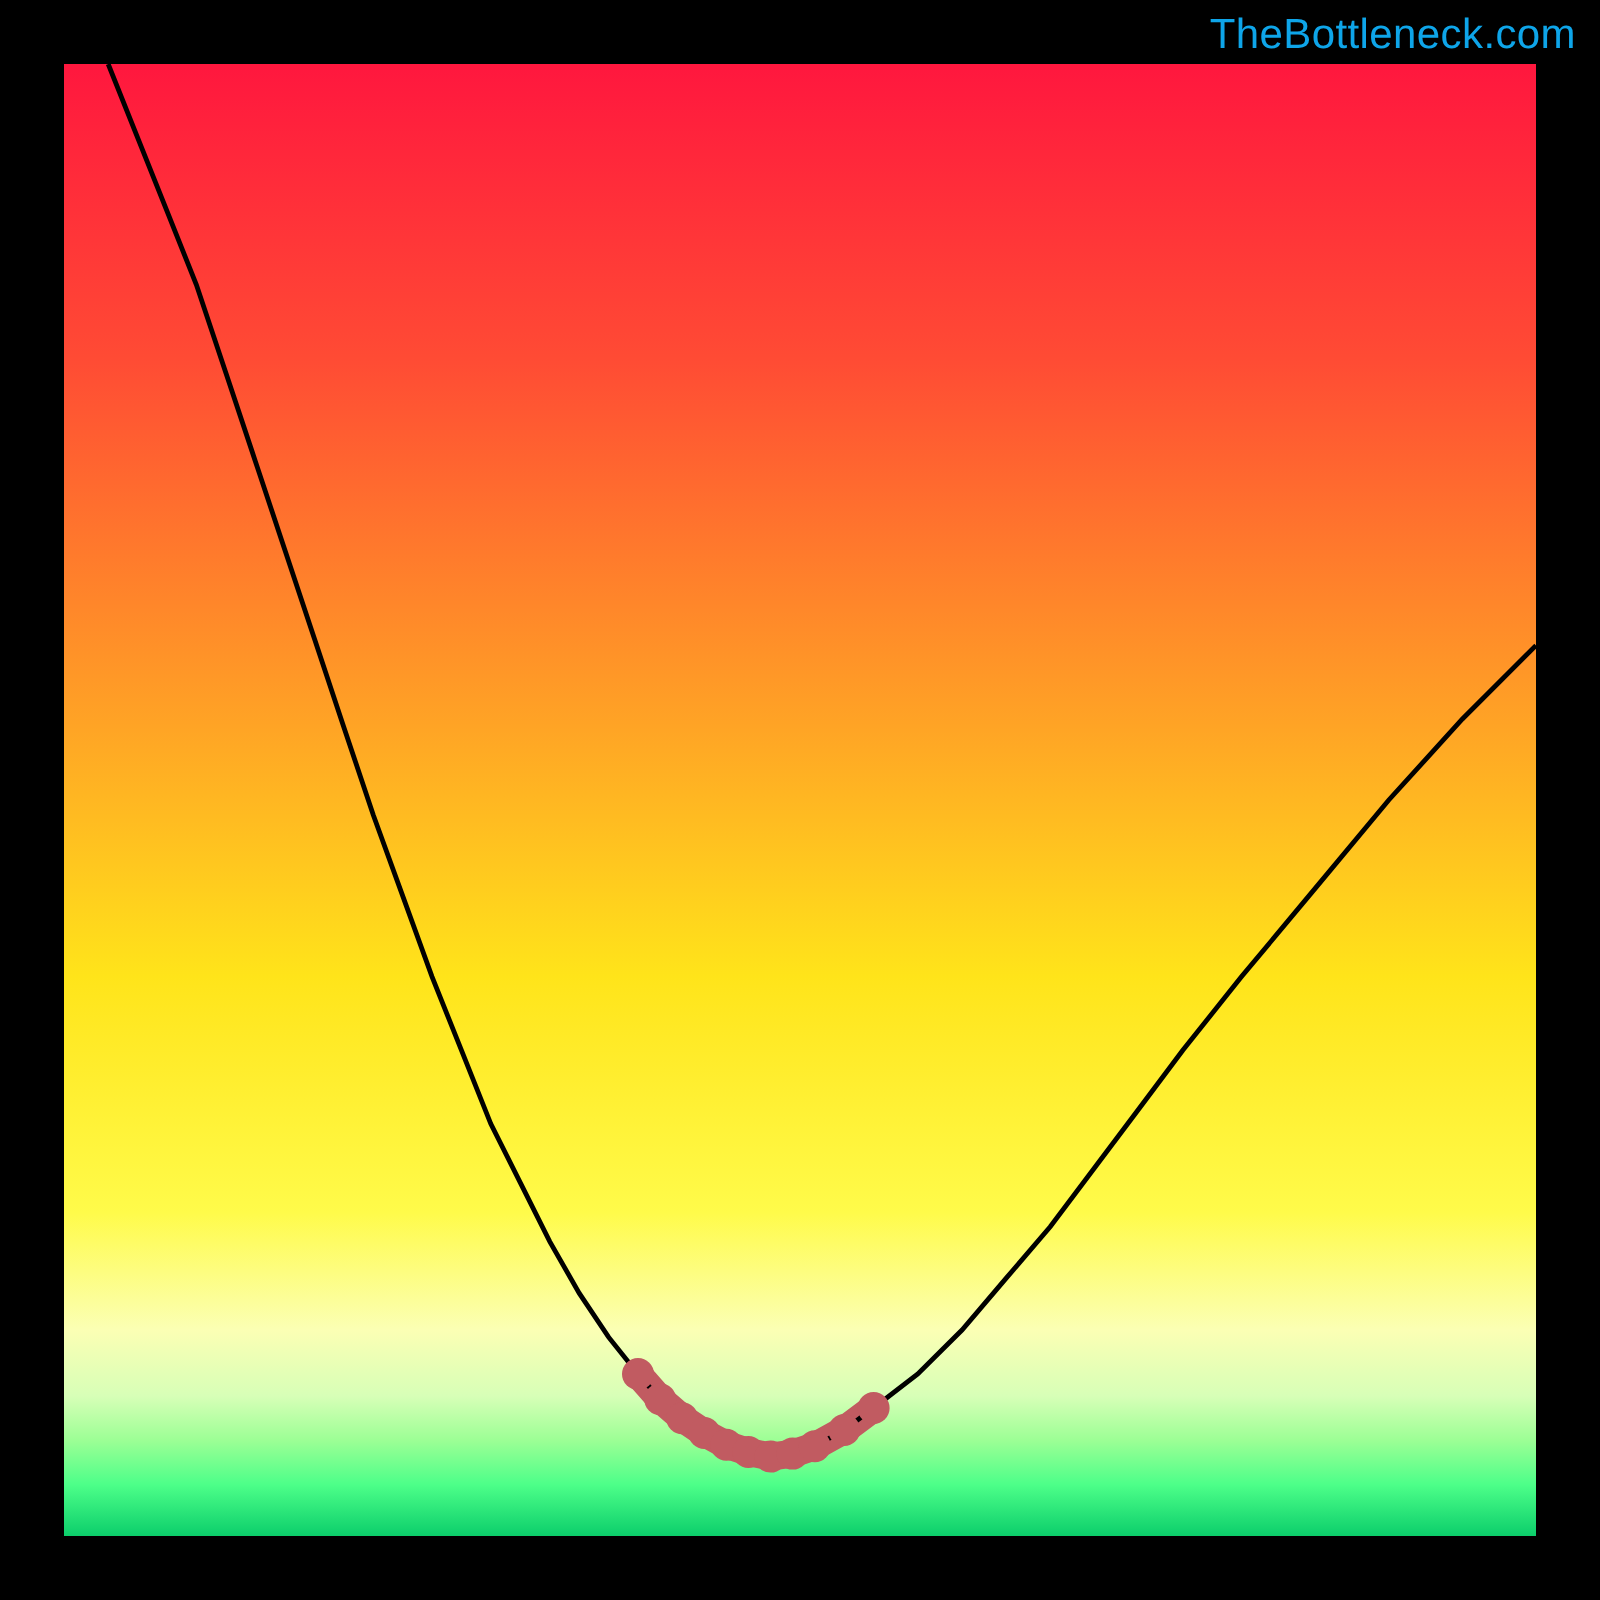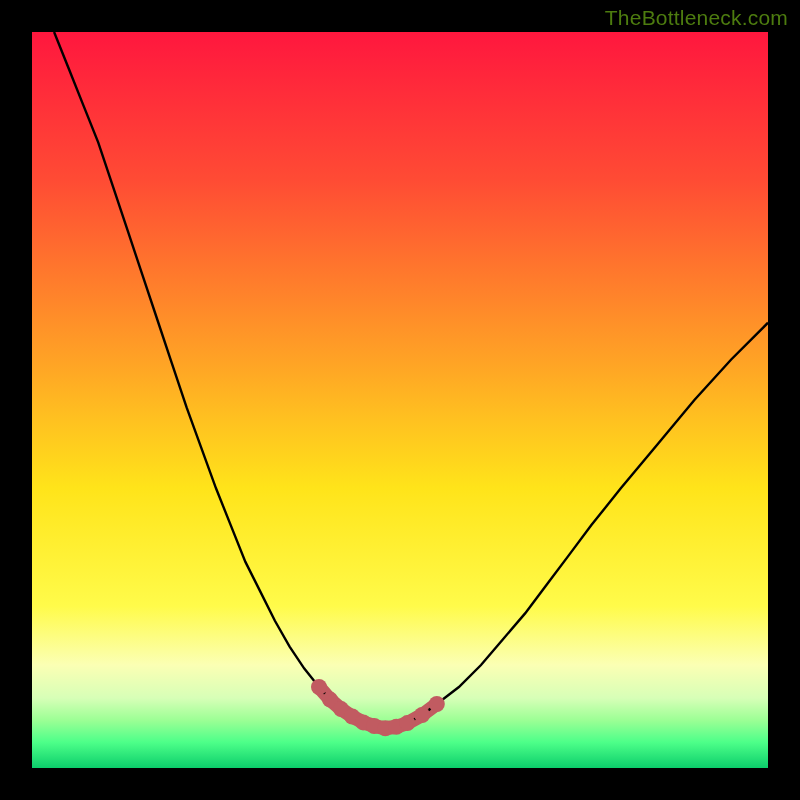--- a/index.html
+++ b/index.html
@@ -23,21 +23,21 @@
     position: absolute;
     left: 0;
     top: 0;
     width: 736px;
     height: 736px;
   }
   .watermark {
     position: absolute;
     top: 6px;
     right: 12px;
-    color: #4d7c0f;
+    color: #0ea5e9;
     font-size: 21px;
     letter-spacing: 0.2px;
     font-weight: 500;
   }
 </style>
 </head>
 <body>
 
 <div class="frame">
   <svg class="plot" viewBox="0 0 736 736">

